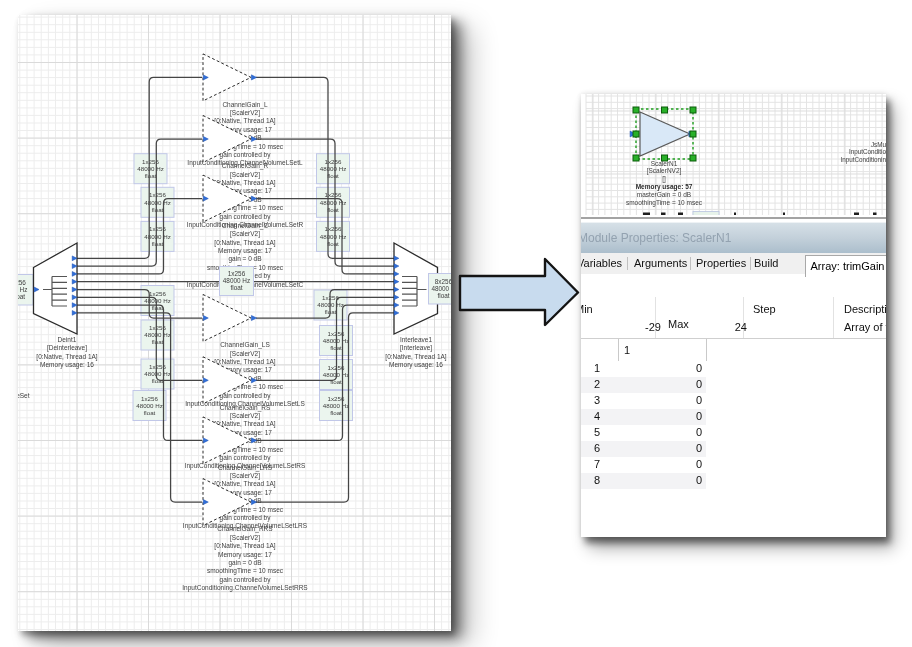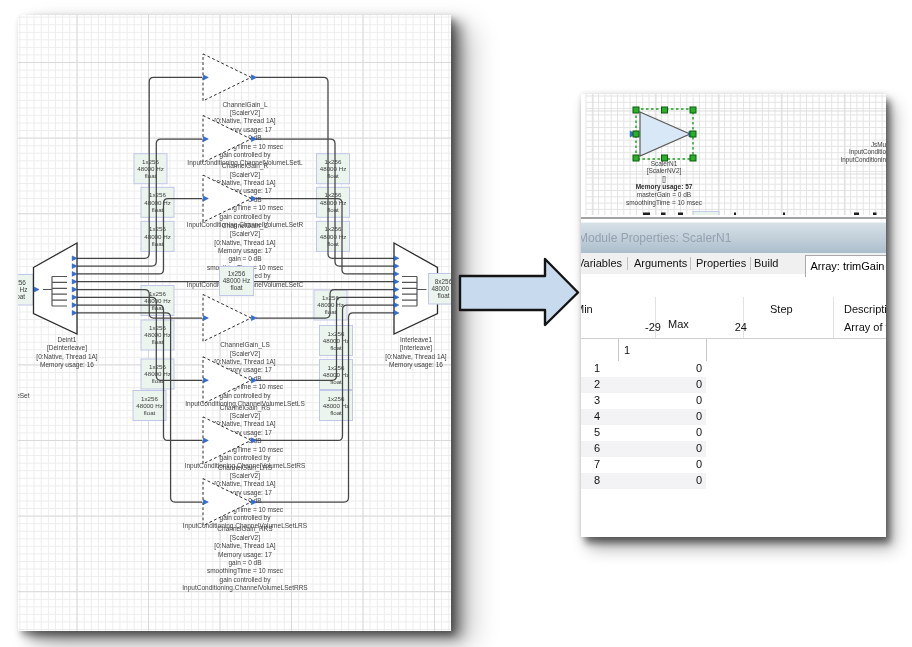--- a/index.html
+++ b/index.html
@@ -264,21 +264,21 @@
     <div class="sep" style="left:169px"></div>
     <div class="t" style="left:173px">Build</div>
   </div>
   <div class="atab">Array: trimGain</div>
   <div class="hdr">
     <div style="position:absolute;left:74px;top:0;width:1px;height:41px;background:#e2e2e2"></div>
         <div style="position:absolute;left:162px;top:0;width:1px;height:41px;background:#e2e2e2"></div>
         <div style="position:absolute;left:252px;top:0;width:1px;height:41px;background:#e2e2e2"></div>
         <div style="left:-6px;top:6px">Min</div>
     <div style="left:87px;top:21px">Max</div>
-    <div style="left:189px;top:6px">Step</div>
+    <div style="left:172px;top:6px">Step</div>
     <div style="left:263px;top:6px">Description</div>
     <div style="left:40px;top:24px;width:40px;text-align:right">-29</div>
     <div style="left:126px;top:24px;width:40px;text-align:right">24</div>
     <div style="left:263px;top:24px">Array of float values</div>
   </div>
   <div class="gridsec">
     <div style="position:absolute;left:37px;top:0;width:1px;height:22px;background:#c9c9c9"></div>
     <div style="position:absolute;left:125px;top:0;width:1px;height:22px;background:#c9c9c9"></div>
     <div class="cell" style="left:43px;top:5px">1</div>
 <div class="cell" style="left:0;top:23px;width:19px;text-align:right">1</div>

